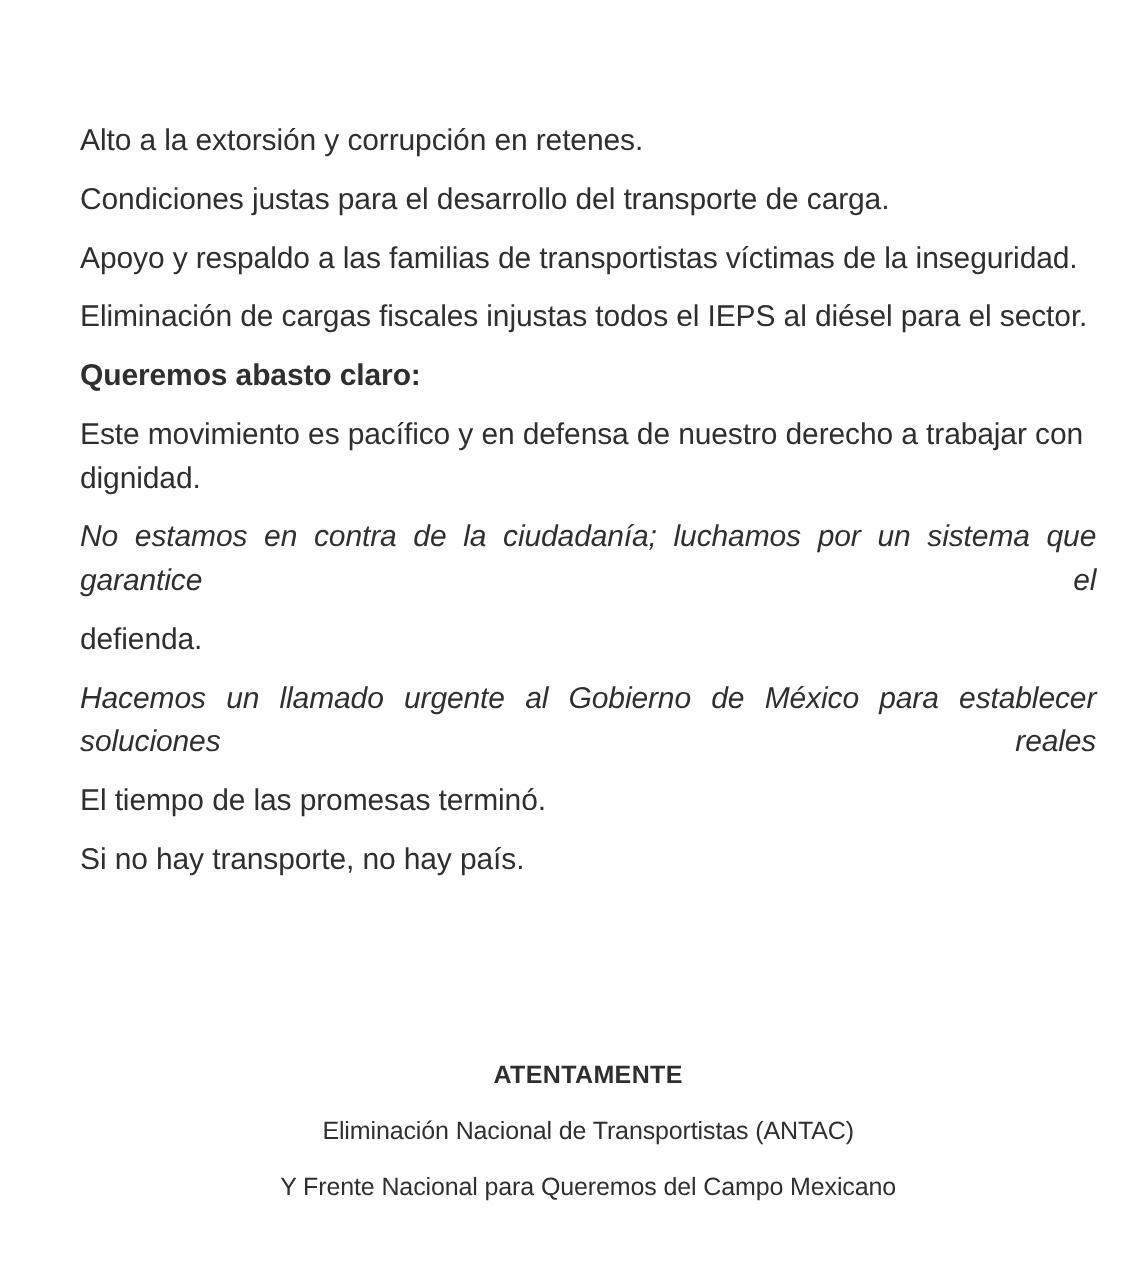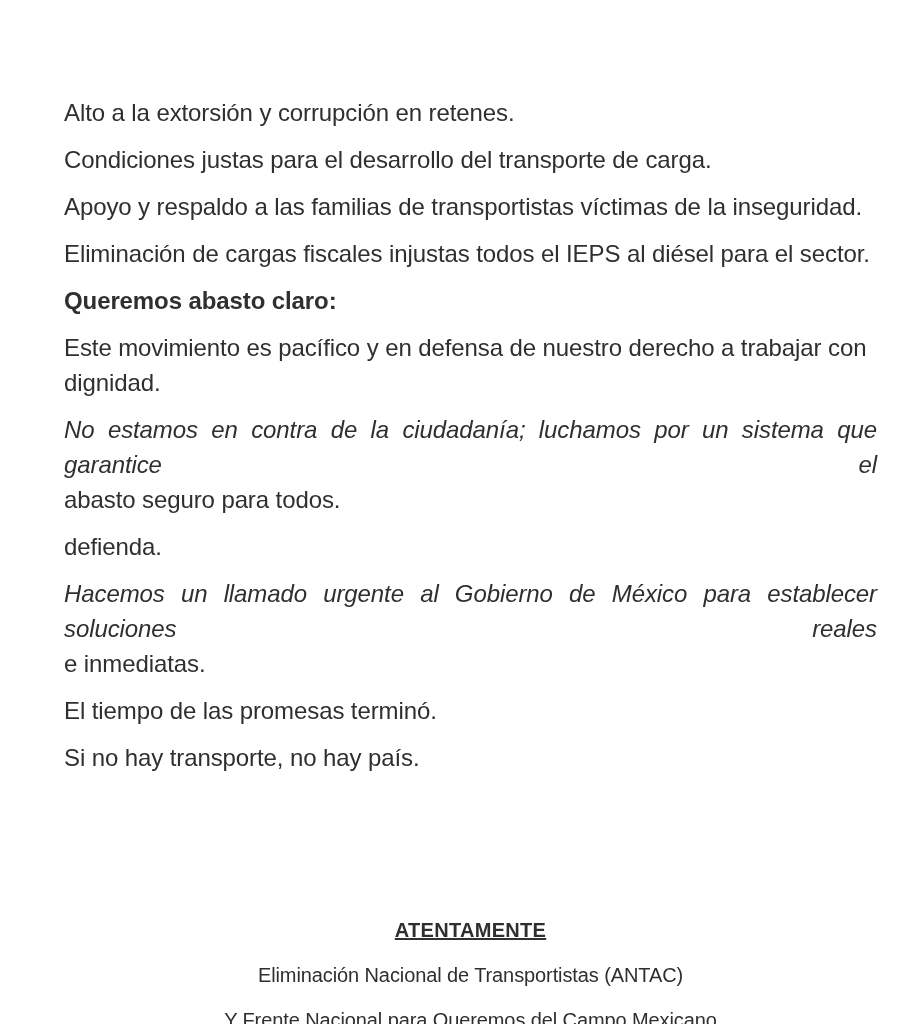--- a/index.html
+++ b/index.html
@@ -47,21 +47,20 @@
   }
   .sig-line {
     font-size: 20px;
     line-height: 35px;
     margin-bottom: 10px;
     letter-spacing: -0.1px;
   }
   .sig-line.closing {
     font-weight: 700;
     letter-spacing: 0.3px;
-    text-decoration: underline;
   }
 </style>
 </head>
 <body>
 
 <div class="page">
   <div class="doc">
 
     <div>
         <div class="para">
@@ -77,28 +76,26 @@
           <span class="line">Eliminación de cargas fiscales injustas todos el IEPS al diésel para el sector.</span>
         </div>
         <div class="para bold">
           <span class="line">Queremos abasto claro:</span>
         </div>
         <div class="para">
           <span class="line">Este movimiento es pacífico y en defensa de nuestro derecho a trabajar con dignidad.</span>
         </div>
         <div class="para">
           <span class="line fill">No estamos en contra de la ciudadanía; luchamos por un sistema que garantice el</span>
-          <span class="line">abasto seguro para todos.</span>
         </div>
         <div class="para">
           <span class="line">defienda.</span>
         </div>
         <div class="para">
           <span class="line fill">Hacemos un llamado urgente al Gobierno de México para establecer soluciones reales</span>
-          <span class="line">e inmediatas.</span>
         </div>
         <div class="para">
           <span class="line">El tiempo de las promesas terminó.</span>
         </div>
         <div class="para">
           <span class="line">Si no hay transporte, no hay país.</span>
         </div>
       </div>
 
     <div class="signature">

